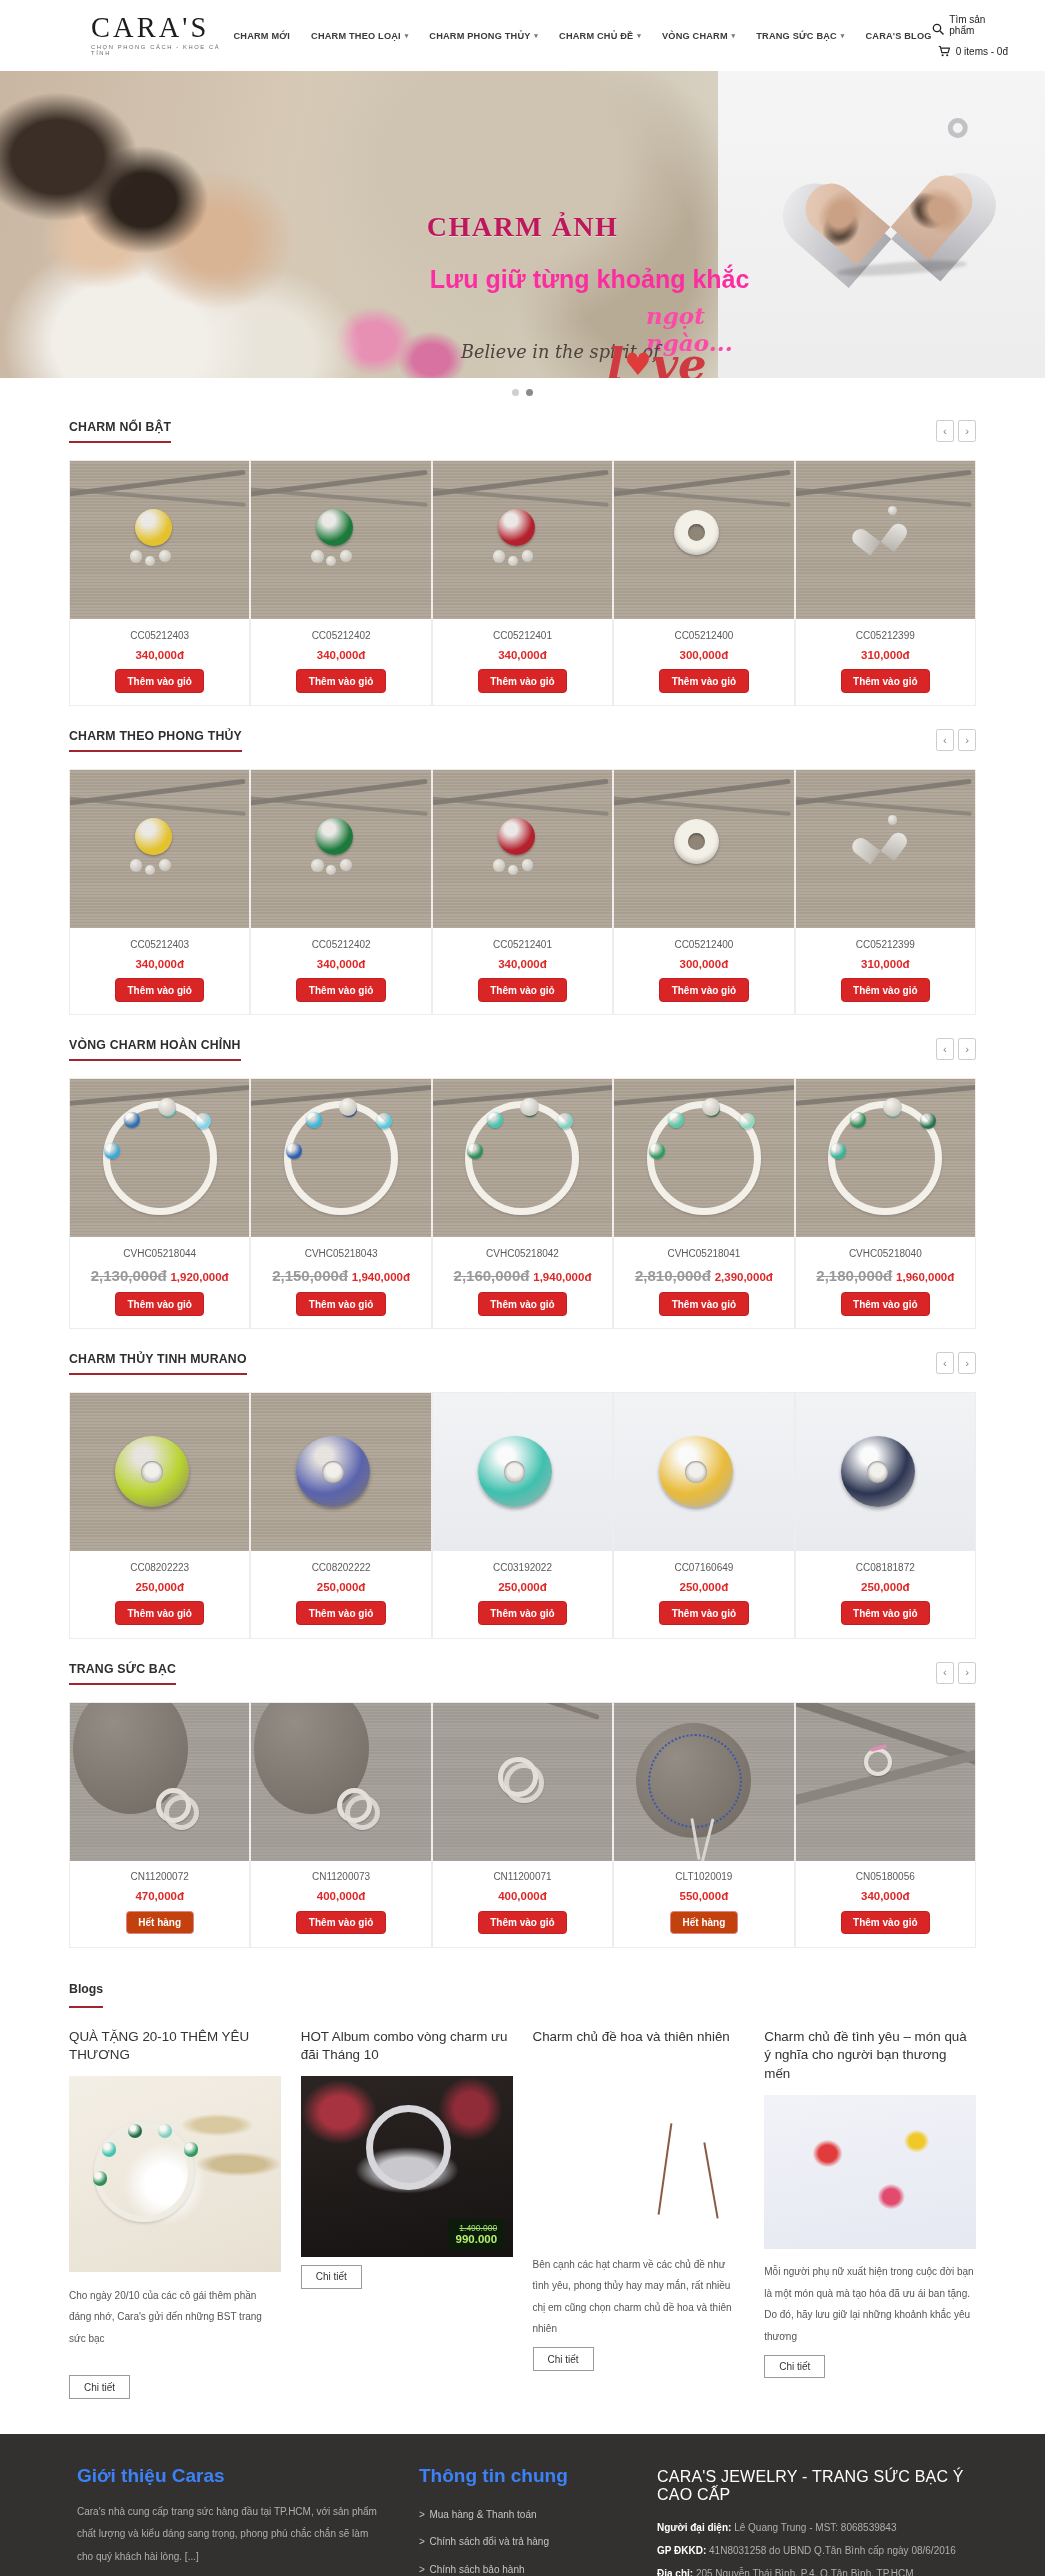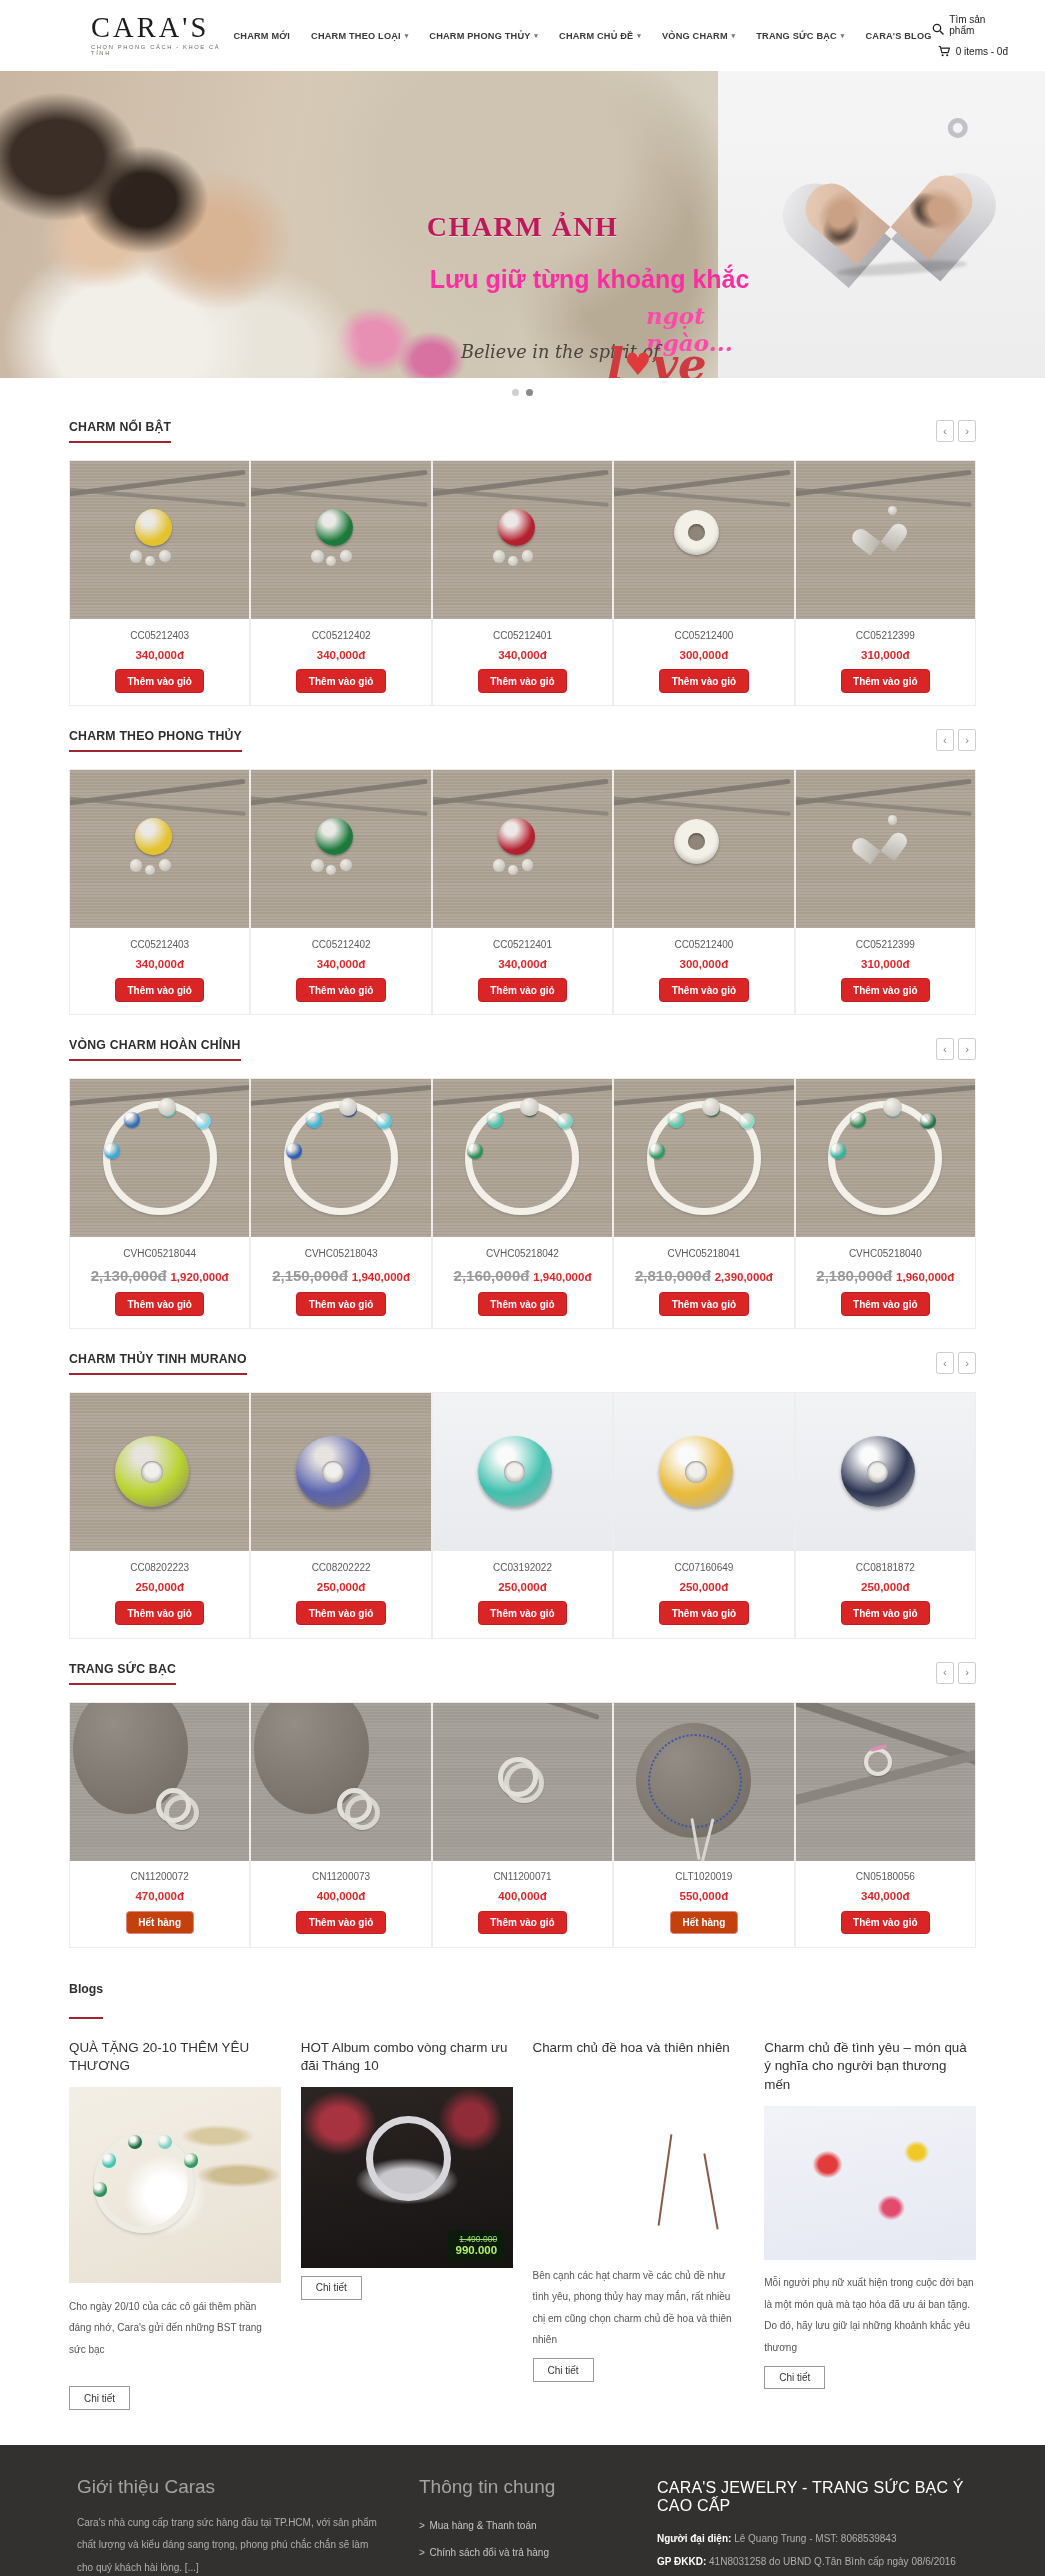--- a/index.html
+++ b/index.html
@@ -88,21 +88,21 @@
   .mini-heart:before,.mini-heart:after{content:"";position:absolute;top:0;width:17px;height:27px;border-radius:17px 17px 0 0;background:linear-gradient(160deg,#eceae6,#b7b3ac)}
   .mini-heart:before{left:17px;transform:rotate(45deg);transform-origin:0 100%}
   .mini-heart:after{left:0;transform:rotate(-45deg);transform-origin:100% 100%}
   .hoop{position:absolute;left:50%;top:50%;transform:translate(-50%,-50%);width:114px;height:114px;border:7px solid #f3f0ea;border-radius:50%;box-shadow:0 1.5px 2.3px rgba(0,0,0,.15)}
   .stone{position:absolute;border-radius:50%;background:radial-gradient(circle at 35% 30%,#938d85,#6e6860)}
   .coil{position:absolute;border-radius:50%;border:5.4px solid #e3e0da;box-shadow:0 0.8px 1.5px rgba(0,0,0,.25)}
 
   
   .blogs{margin-top:34px}
   .blogs-title{margin:0;font-size:12.3px;color:#2e2e2e}
-  .blogs-title .tspan{display:inline-block;padding-bottom:21px;border-bottom:2.3px solid #a2242f}
+  .blogs-title .tspan{display:inline-block;padding-bottom:10px;border-bottom:2.3px solid #a2242f}
   .bgrid{display:grid;grid-template-columns:repeat(4,1fr);gap:20px;margin-top:20px}
   .btitle{font-size:13.4px;color:#333;line-height:1.4;min-height:38px;cursor:pointer}
   .bart{position:relative;margin-top:10.8px;overflow:hidden}
   .bart0{height:196px;background:radial-gradient(69px 69px at 45% 55%,#ffffff 0 28%,transparent 60%),radial-gradient(46px 14px at 70% 25%,#d9c9a0 0 50%,transparent 80%),radial-gradient(54px 15.4px at 80% 45%,#cfbd92 0 50%,transparent 80%),linear-gradient(160deg,#f4efe6,#e7e0d2)}
   .bart0 .bhoop{position:absolute;left:24.6px;top:46px;width:100px;height:100px;border:6.1px solid #efece4;border-radius:50%;box-shadow:0 1.5px 3.1px rgba(0,0,0,.15)}
   .bart0 .gb{position:absolute;border-radius:50%}
   .bart1{height:181px;background:radial-gradient(54px 46px at 18% 20%,#a6333f 0 35%,transparent 70%),radial-gradient(46px 46px at 80% 18%,#8f2c38 0 35%,transparent 70%),radial-gradient(69px 31px at 50% 52%,#c9c9cd 0 40%,transparent 75%),linear-gradient(170deg,#2b2523,#161312)}
   .bart1 .bhoop{position:absolute;left:65px;top:29px;width:85px;height:85px;border:7px solid #d8d8dc;border-radius:50%}
   .bart2{height:165px;background:radial-gradient(26px 23px at 62% 22%,#f08built 0,transparent 0),radial-gradient(26px 23px at 62% 24%,#f08224 0 45%,transparent 75%),radial-gradient(26px 23px at 86% 36%,#e03a5e 0 45%,transparent 75%),radial-gradient(21.5px 20px at 75% 64%,#d42f52 0 45%,transparent 75%),linear-gradient(170deg,#e7ebf4,#d7dcea)}
   .bart2 .stem{position:absolute;background:#8a5a46;width:1.5px}
@@ -111,21 +111,21 @@
   .boverlay .o1{display:block;font-size:8.5px;color:#9fe06a;text-decoration:line-through}
   .boverlay .o2{display:block;font-size:11.5px;font-weight:bold;color:#b4f06a}
   .bexcerpt{margin-top:12.3px;font-size:10px;color:#555;line-height:2.15;min-height:83px}
   .detailbtn{margin-top:7.7px;background:#fff;border:0.8px solid #9a9a9a;padding:5.4px 14px;font-size:10px;color:#333;cursor:pointer;font-family:inherit}
 
   
   .footer{margin-top:35px;background:#333130;color:#b9b6b4;padding:26px 46px 23px 77px;display:flex;gap:42px}
   .fcol1{width:300px}
   .fcol2{width:196px}
   .fcol3{flex:1}
-  .ftitle{font-size:19px;color:#a3a3a3;font-weight:400;margin:4.6px 0 14px}
+  .ftitle{font-size:19px;color:#3b82f6;font-weight:700;margin:4.6px 0 14px}
   .ftext{font-size:10px;line-height:2.25;color:#b1aeac}
   .flinks{list-style:none;margin:0;padding:0}
   .flinks li{font-size:10px;color:#c7c4c2;line-height:2.75;cursor:pointer}
   .flinks .larr{margin-right:4.6px;color:#c7c4c2}
   .ctitle{font-size:16px;color:#fff;font-weight:400;margin:7.7px 0 12.3px;letter-spacing:0.2px}
   .crow{font-size:10px;line-height:2.3;color:#b1aeac}
   .crow b{color:#fff}
 </style>
 </head>
 <body>

